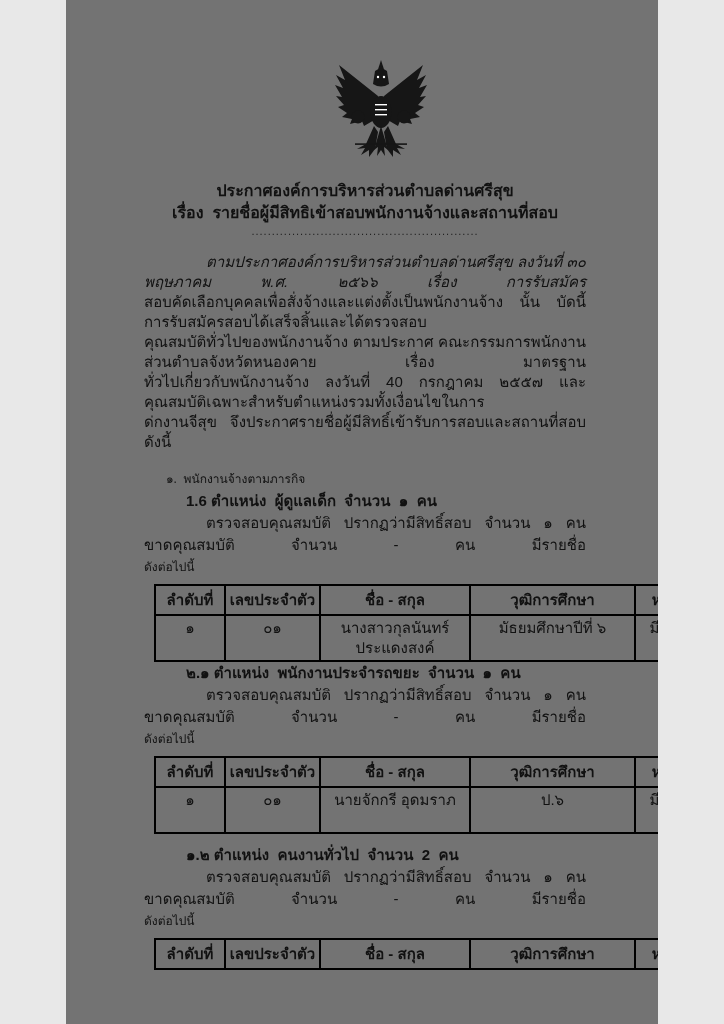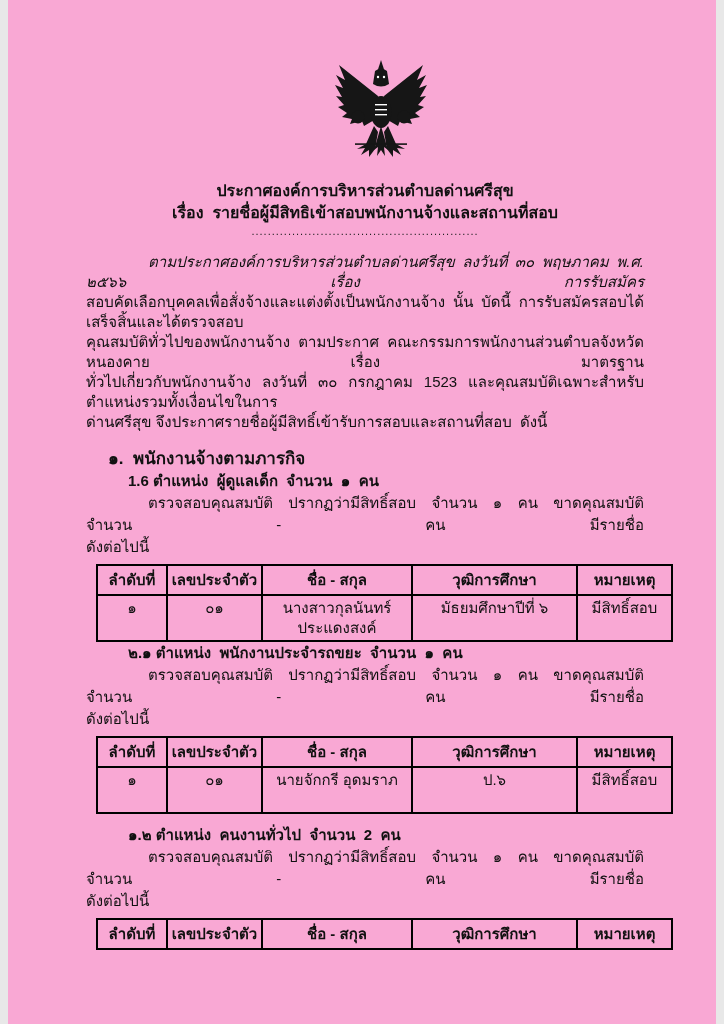--- a/index.html
+++ b/index.html
@@ -1,21 +1,21 @@
 <!DOCTYPE html>
 <html lang="th"><head>
 <meta charset="utf-8">
 <style>
   html, body { margin: 0; padding: 0; background: #e8e8e8; }
   .page {
     position: relative;
-    width: 708px;
+    width: 592px;
     height: 1024px;
     margin: 0 auto;
-    background: #f9a8d4;
+    background: #737373;
     color: #111111;
     font-family: "Liberation Sans", "DejaVu Sans", sans-serif;
     overflow: hidden;
     box-sizing: border-box;
     padding: 0 72px 0 78px;
   }
   .emblem-wrap {
     margin-top: 56px;
     height: 112px;
     display: flex;
@@ -40,22 +40,22 @@
   .paragraph { margin-top: 14px; font-size: 15px; }
   .para-line {
     line-height: 20px;
     text-align: justify;
     text-align-last: justify;
     white-space: pre-wrap;
   }
   .para-line.first { text-indent: 62px; font-style: italic; }
   .para-line.last { text-align-last: left; }
   .sec-heading {
-    font-weight: bold;
-    font-size: 17px;
+    font-weight: normal;
+    font-size: 12px;
     line-height: 22px;
     padding-left: 22px;
     white-space: pre-wrap;
   }
   .sec-heading.first-sec { margin-top: 16px; }
   .sec-heading.second-sec { margin-top: 24px; }
   .sub-heading {
     font-weight: bold;
     font-size: 15px;
     line-height: 22px;
@@ -64,21 +64,21 @@
   }
   .sub-heading.third-sub { margin-top: 10px; }
   .check-line {
     font-size: 15px;
     line-height: 22px;
     text-indent: 62px;
     text-align: justify;
     text-align-last: justify;
     white-space: pre-wrap;
   }
-  .check-cont { font-size: 15px; line-height: 22px; }
+  .check-cont { font-size: 12px; line-height: 22px; }
   table.cand {
     border-collapse: collapse;
     margin: 6px 0 0 10px;
     table-layout: fixed;
     width: 575px;
     font-size: 15px;
   }
   table.cand th, table.cand td {
     border: 2px solid #000;
     padding: 0 2px;
@@ -122,22 +122,22 @@
   </div>
 
   <div class="title title-first">ประกาศองค์การบริหารส่วนตำบลด่านศรีสุข</div>
   <div class="title">เรื่อง  รายชื่อผู้มีสิทธิเข้าสอบพนักงานจ้างและสถานที่สอบ</div>
   <div class="dots">........................................................</div>
 
   <div class="paragraph">
     <div class="para-line first">ตามประกาศองค์การบริหารส่วนตำบลด่านศรีสุข ลงวันที่ ๓๐ พฤษภาคม พ.ศ. ๒๕๖๖ เรื่อง การรับสมัคร</div>
     <div class="para-line">สอบคัดเลือกบุคคลเพื่อสั่งจ้างและแต่งตั้งเป็นพนักงานจ้าง นั้น บัดนี้ การรับสมัครสอบได้เสร็จสิ้นและได้ตรวจสอบ</div>
     <div class="para-line">คุณสมบัติทั่วไปของพนักงานจ้าง ตามประกาศ คณะกรรมการพนักงานส่วนตำบลจังหวัดหนองคาย เรื่อง มาตรฐาน</div>
-    <div class="para-line">ทั่วไปเกี่ยวกับพนักงานจ้าง ลงวันที่ ๓๐ กรกฎาคม 1523 และคุณสมบัติเฉพาะสำหรับตำแหน่งรวมทั้งเงื่อนไขในการ</div>
-    <div class="para-line last">ด่านศรีสุข จึงประกาศรายชื่อผู้มีสิทธิ์เข้ารับการสอบและสถานที่สอบ  ดังนี้</div>
+    <div class="para-line">ทั่วไปเกี่ยวกับพนักงานจ้าง ลงวันที่ 40 กรกฎาคม ๒๕๕๗ และคุณสมบัติเฉพาะสำหรับตำแหน่งรวมทั้งเงื่อนไขในการ</div>
+    <div class="para-line last">ด่กงานจีสุข จึงประกาศรายชื่อผู้มีสิทธิ์เข้ารับการสอบและสถานที่สอบ  ดังนี้</div>
   </div>
 
   <div class="sec-heading first-sec">๑.  พนักงานจ้างตามภารกิจ</div>
   <div class="sub-heading">1.6 ตำแหน่ง  ผู้ดูแลเด็ก  จำนวน  ๑  คน</div>
   <div class="check-line">ตรวจสอบคุณสมบัติ  ปรากฏว่ามีสิทธิ์สอบ  จำนวน  ๑  คน  ขาดคุณสมบัติ  จำนวน  -  คน  มีรายชื่อ</div>
   <div class="check-cont">ดังต่อไปนี้</div>
 
   <table class="cand">
     <colgroup>
         <col class="c-no">

